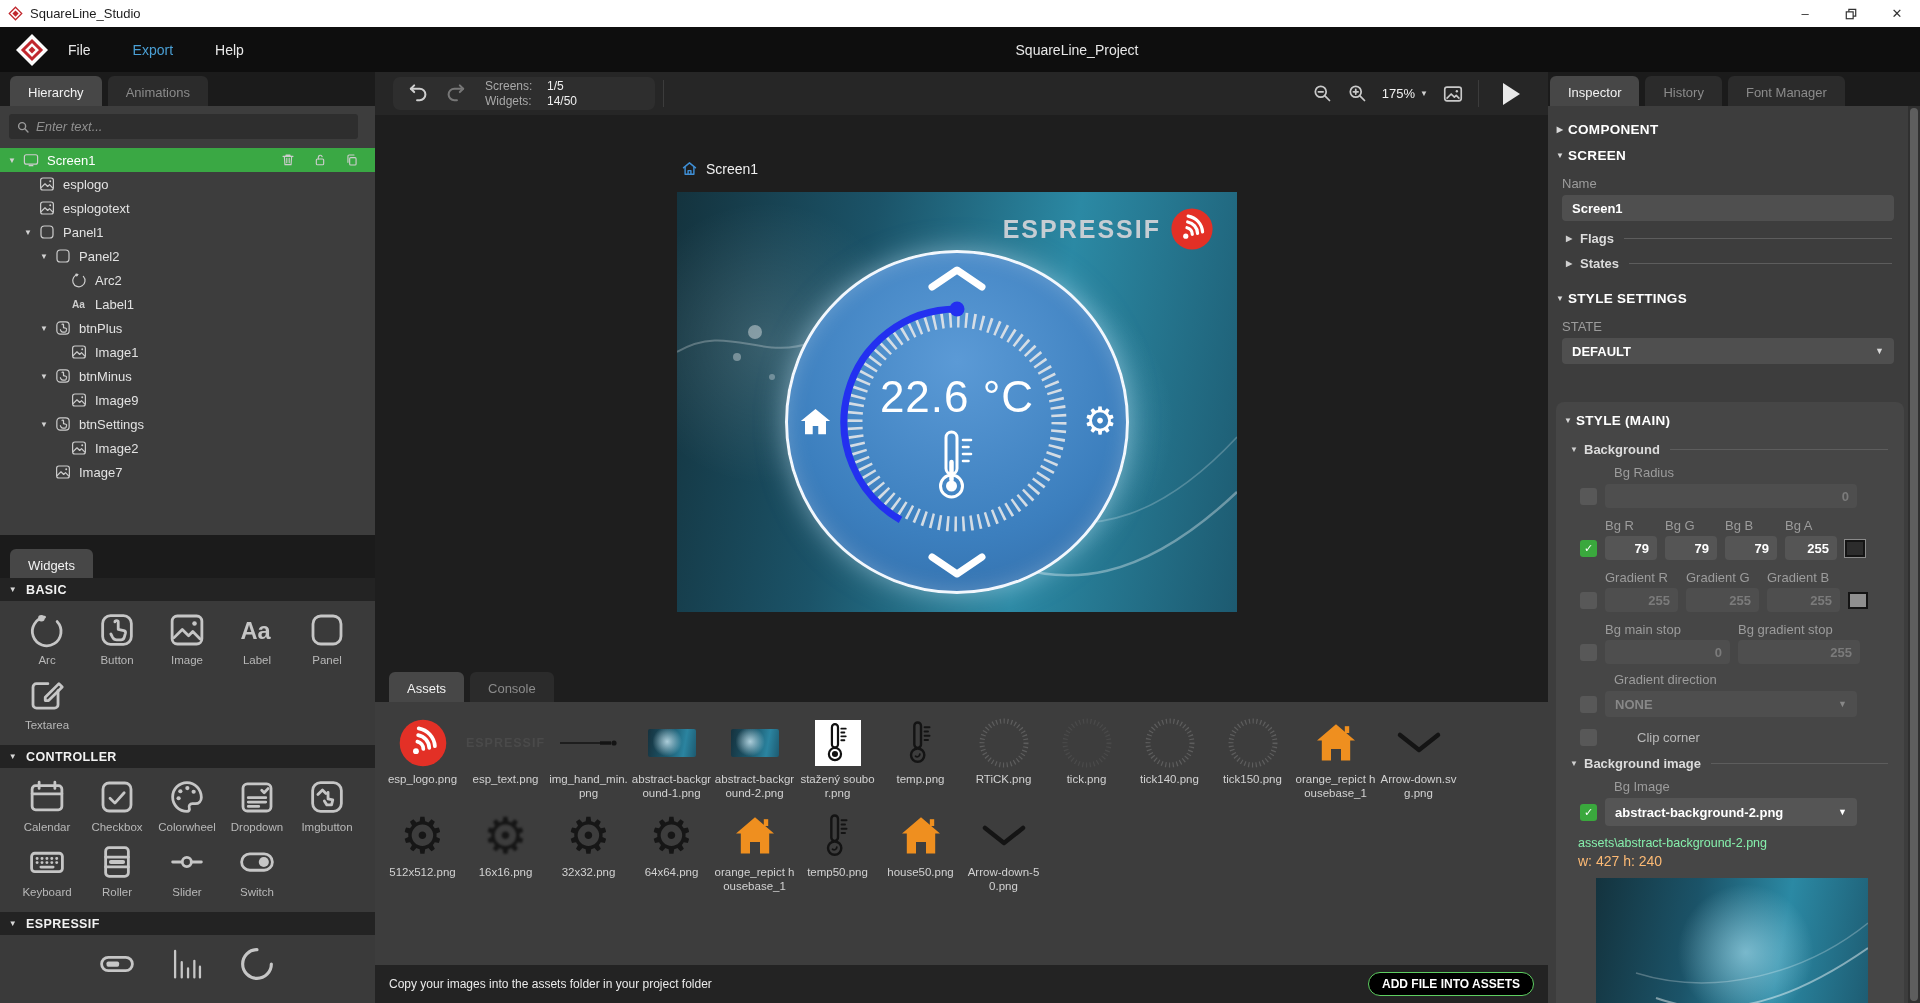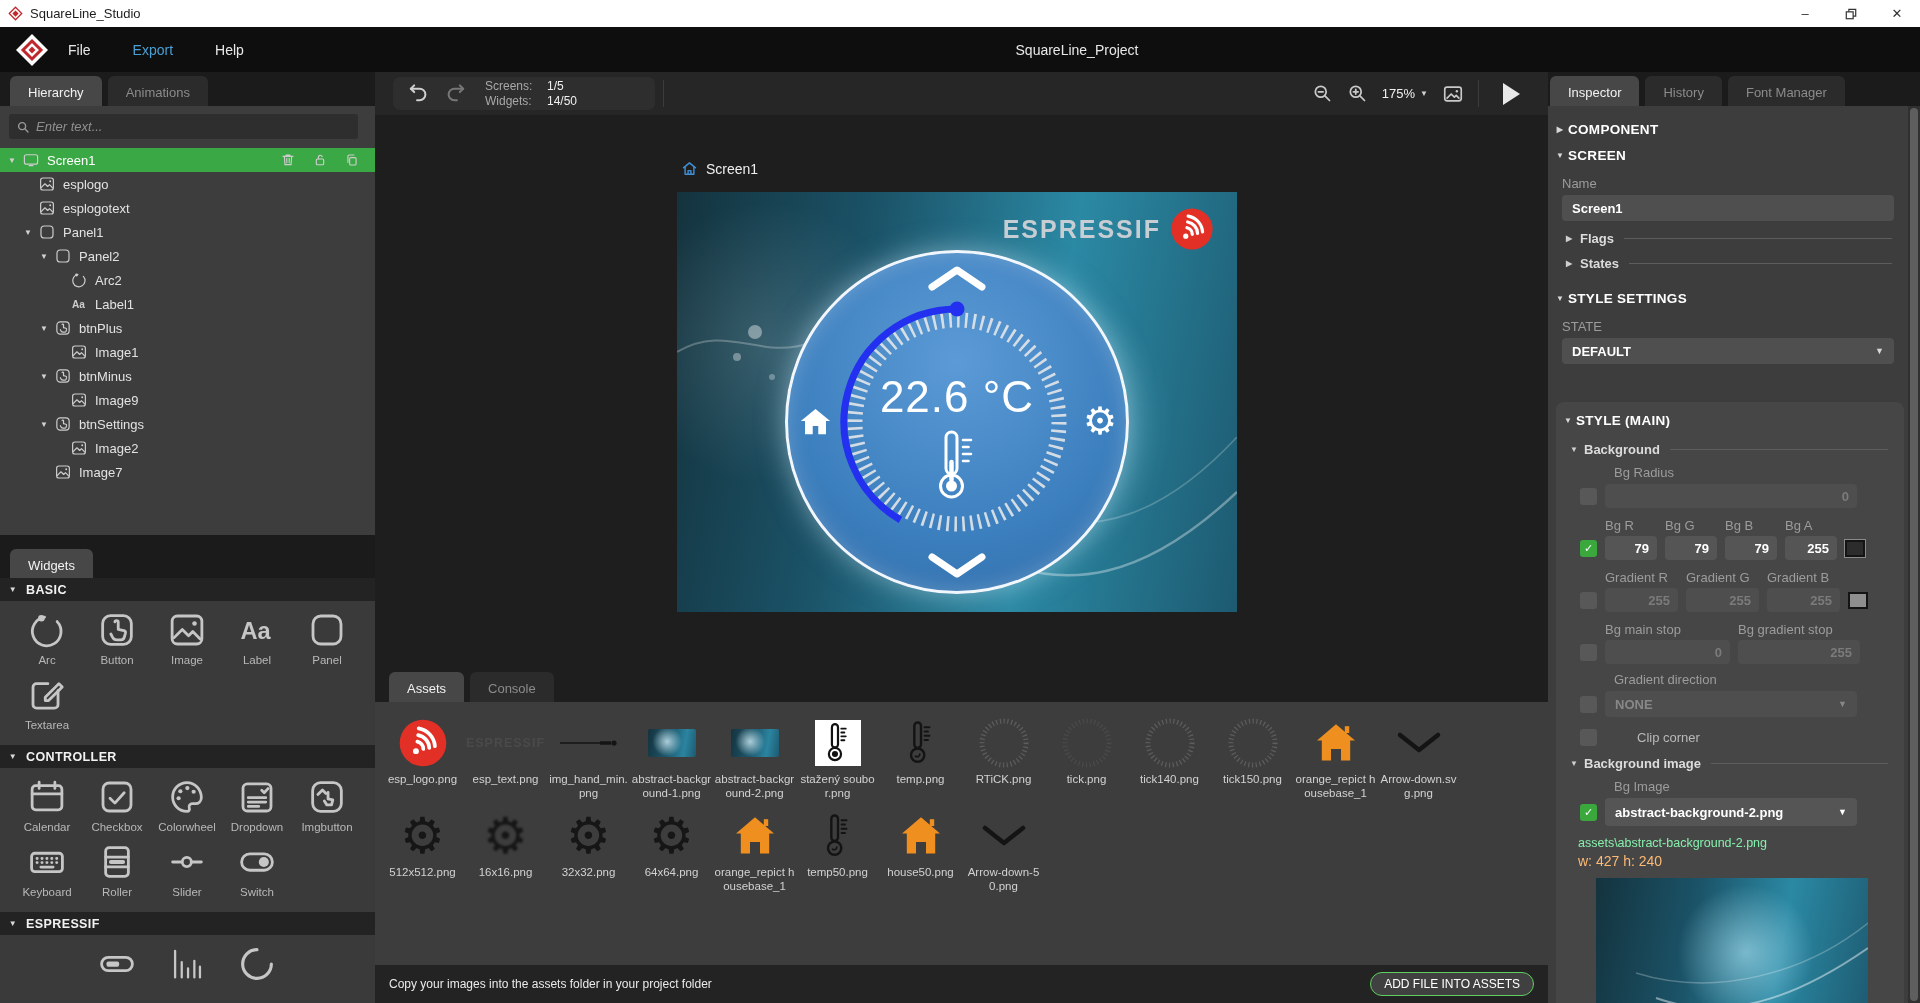--- a/index.html
+++ b/index.html
@@ -103,22 +103,22 @@
   .esp-text-ic { color:#4a4a4a; font-weight:bold; font-size:12.5px; letter-spacing:1px; }
   .bg-thumb { width:48px; height:28px; border-radius:2px;
               background:radial-gradient(circle at 40% 45%, rgba(220,245,255,.75), rgba(0,0,0,0) 45%),
                          linear-gradient(100deg,#16323e,#1c596e 45%,#2b84a0 75%,#1d5a70); }
   .thermo-tile { width:46px; height:46px; background:#fff; display:flex; align-items:center; justify-content:center; }
   .gear-asset { font-size:50px; color:#161616; line-height:1; }
   .gear-asset.blur { filter:blur(1.3px); }
   .assets-footer { position:absolute; left:0; top:893px; width:1173px; height:38px; background:#232323;
                    display:flex; align-items:center; }
   .hint { margin-left:14px; font-size:12px; color:#eaeaea; }
-  .addbtn { position:absolute; right:14px; top:7px; height:24px; padding:0 13px; background:#404040; color:#fff;
-            border:1px solid #5ecf61; border-radius:12px; font-size:12px; font-weight:normal; display:flex; align-items:center; }
+  .addbtn { position:absolute; right:14px; top:7px; height:24px; padding:0 13px; background:#000000; color:#fff;
+            border:1px solid #5ecf61; border-radius:12px; font-size:12px; font-weight:bold; display:flex; align-items:center; }
 
   
   .right { position:absolute; left:1548px; top:72px; width:372px; height:931px; background:#1b1b1b; }
   .right-tabs { left:2px; top:4px; }
   .insp-body { position:absolute; left:0; top:34px; width:360px; height:897px; background:#3d3d3d; padding:10px 0 0 0; }
   .vscroll { position:absolute; right:0; top:34px; width:12px; height:897px; background:#303030; }
   .vscroll .thumb { position:absolute; left:2px; top:2px; width:8px; height:893px; background:#5e5e5e; border-radius:4px; }
   .sect { display:flex; align-items:center; color:#fff; font-weight:bold; font-size:13.5px; letter-spacing:.3px; padding-left:4px; height:26px; }
   .sect .caret { width:16px; font-size:8px; color:#d8d8d8; text-align:center; }
   .glabel { color:#9c9c9c; font-size:13px; margin:8px 0 4px 14px; }

